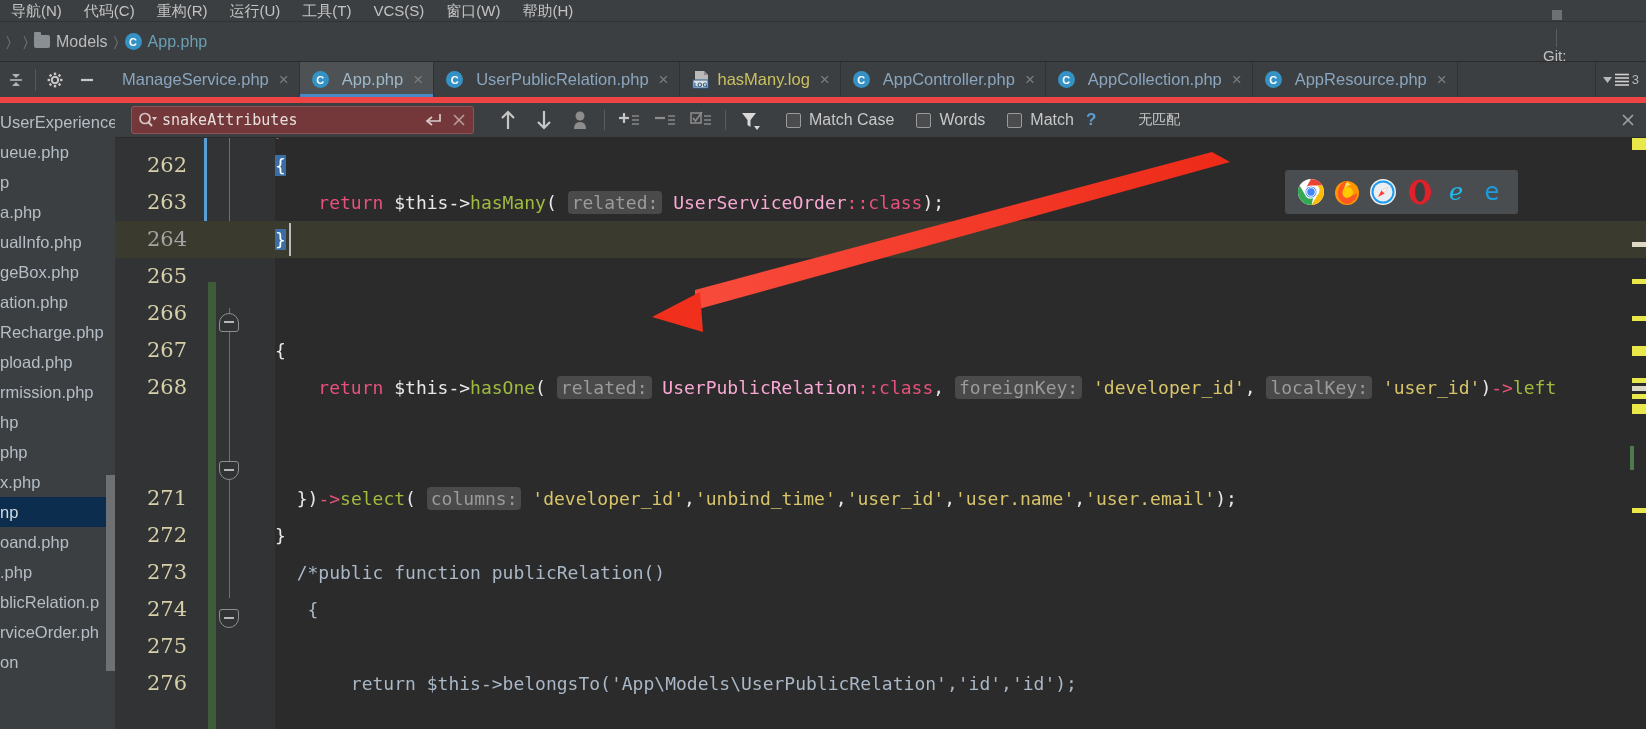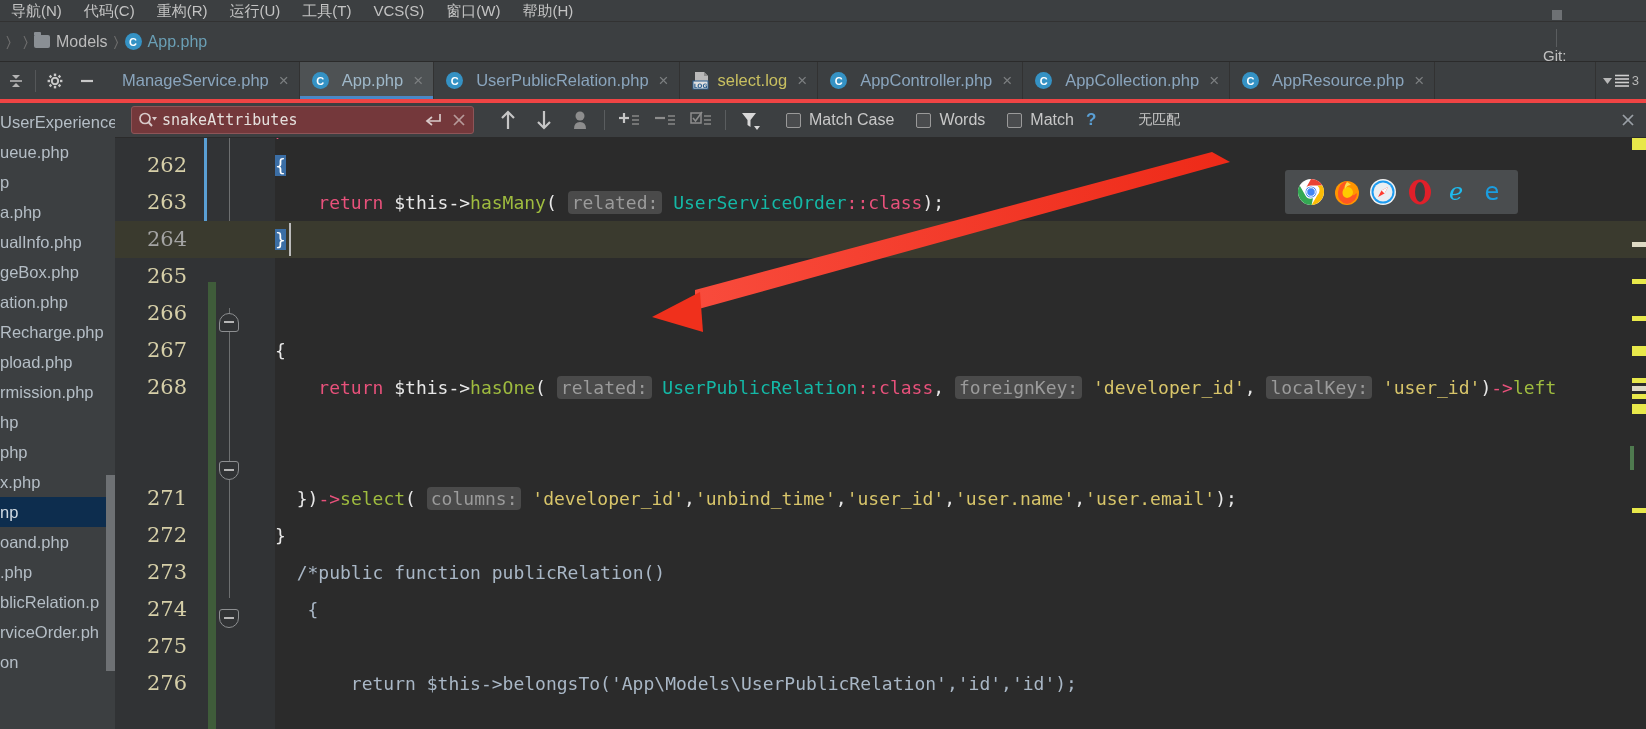--- a/index.html
+++ b/index.html
@@ -51,21 +51,21 @@
     font-family:"Liberation Sans", sans-serif; cursor:pointer;
   }
   .tb-ico { width:30px; height:28px; display:flex; align-items:center; justify-content:center; cursor:pointer; }
   .tb-sep { width:1px; height:18px; background:#5a5d5f; margin:0 8px; }
   .git-label { color:#c0c0c0; font-size:15px; margin:0 6px 0 2px; }
 
   
   .tabbar {
     position:absolute; top:62px; left:0; width:1646px; height:41px;
     background:#3c3f41; display:flex; align-items:stretch;
-    border-bottom:4px solid #ef4444;
+    border-bottom:6px solid #ef4444;
   }
   .tool-left { width:110px; display:flex; align-items:center; gap:0px; }
   .tool-btn { width:32px; height:40px; display:flex; align-items:center; justify-content:center; cursor:pointer; }
   .tool-vsep { width:1px; height:22px; background:#555759; margin:0 3px; }
   .tabs { display:flex; align-items:stretch; flex:1; min-width:0; overflow:hidden; }
   .tab {
     display:flex; align-items:center; padding:0 10px 0 12px; gap:7px;
     font-size:16.5px; color:#a7b3bd; white-space:nowrap; cursor:pointer;
     border-right:1px solid #323232; position:relative; background:#3c3f41;
   }
@@ -154,21 +154,21 @@
   .bluebar { position:absolute; left:89px; width:3px; background:#5a9fd4; }
 
   pre.code {
     position:absolute; left:0; top:0; margin:0; padding:0;
     font-family:"DejaVu Sans Mono", monospace; font-size:18px;
     line-height:37px; white-space:pre; color:#a9b7c6;
   }
   .kwp { color:#e8517b; }  
   .fn  { color:#9fbc3f; }  
   .str { color:#d8c56a; }  
-  .cls { color:#14b8a6; }  
+  .cls { color:#f9a8d4; }  
   .op  { color:#e8517b; }
   .num { color:#7a7ae8; }
   .var { color:#e8e8e8; }
   .hint {
     background:#4a4a4a; color:#9b9b9b; border-radius:4px; padding:1px 4px;
   }
   .cmt { color:#7d7a68; }
   .ital { color:#e08f3e; font-style:italic; }
   .sel-on { background:#6b6326; color:#d6d6d6; text-decoration:underline; }
   .brace-hl { background:#3b6ea5; color:#ffffff; }
@@ -343,21 +343,21 @@
       </div>
       <div class="tab log">
         <span>
           <svg width="19" height="19" viewBox="0 0 19 19">
             <path d="M3 1 L12 1 L16 5 L16 10 L3 10 Z" fill="#b9b9b9"></path>
             <path d="M12 1 L12 5 L16 5 Z" fill="#8d8d8d"></path>
             <rect x="1" y="10" width="15" height="8" fill="#dfdfdf" stroke="#2b5f8f" stroke-width="1"></rect>
             <text x="8.5" y="16.5" font-size="6" fill="#2b5f8f" text-anchor="middle" font-family="DejaVu Sans, sans-serif" font-weight="bold">LOG</text>
           </svg>
         </span>
-        <span class="tname">select.log</span>
+        <span class="tname">hasMany.log</span>
         <span class="tclose">×</span>
       </div>
       <div class="tab">
         <span class="c-badge">C</span>
         <span class="tname">AppController.php</span>
         <span class="tclose">×</span>
       </div>
       <div class="tab">
         <span class="c-badge">C</span>
         <span class="tname">AppCollection.php</span>

